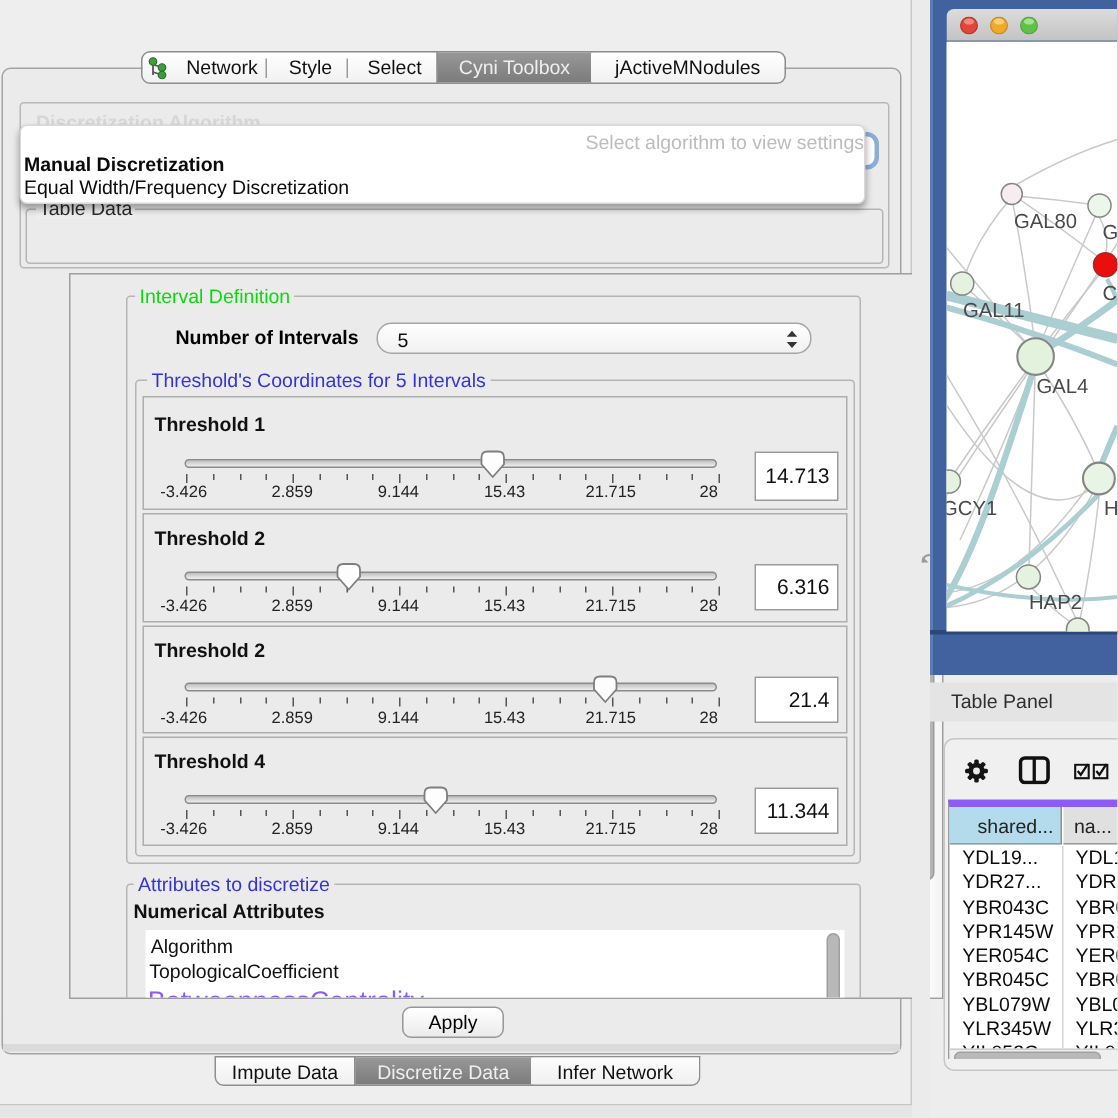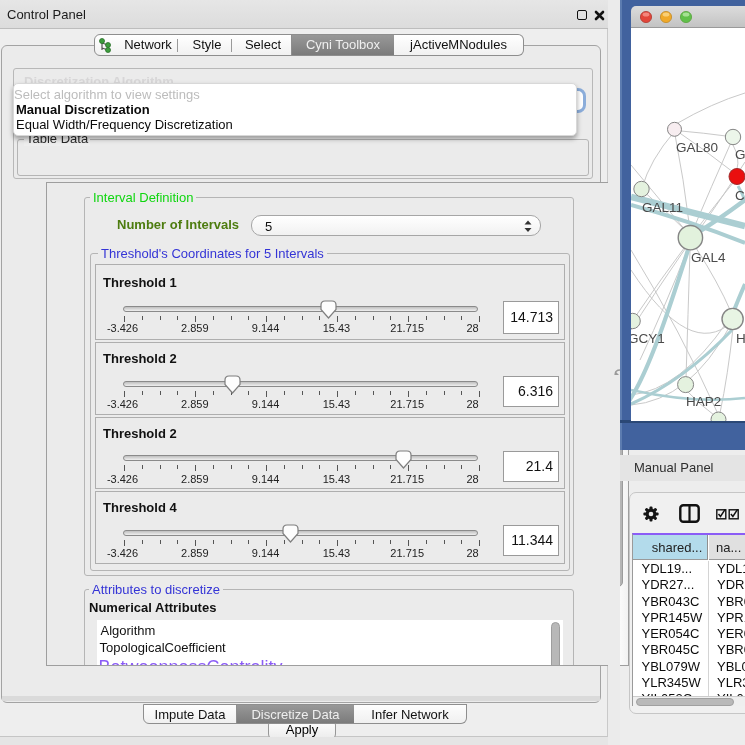--- a/index.html
+++ b/index.html
@@ -40,38 +40,31 @@
 #netcanvas { left:631px; top:28px; width:114px; height:393px; background:#ffffff; }
 #tablepanelbar { left:620px; top:455px; width:125px; height:26px; background:#e4e4e4; }
 #tablepanelbar .t { position:absolute; left:14px; top:5px; font-size:13px; color:#2e2e2e; }
 #tablebox { left:629px; top:492px; width:130px; height:222px; background:#f0f0f0; border:1px solid #c6c6c6; border-radius:7px; }
 .cell { position:absolute; font-size:13px; color:#0c0c0c; }
 </style>
 </head>
 <body>
 <div id="stage">
   <div id="leftwin" class="abs"></div>
-  <div id="titlebar" class="abs">
-      <span class="t">Control Panel</span>
-    <div style="position:absolute; left:577px; top:10px; width:10px; height:10px; border:1.6px solid #111; border-radius:2px;"></div>
-    <svg style="position:absolute; left:594px; top:10px;" width="11" height="11" viewBox="0 0 11 11">
-        <path d="M2 2 L9 9 M9 2 L2 9" stroke="#111" stroke-width="2.6" stroke-linecap="round"></path>
-      </svg>
-  </div>
   <div id="tabpanel" class="abs"></div>
   <div id="subpanel" class="abs"></div>
 
   <div class="abs ghost" style="left:24px; top:74px;">Discretization Algorithm</div>
   <div class="groupbox" style="left:17px; top:139px; width:572px; height:37px;"></div>
   <div class="abs" style="left:24px; top:131px; font-size:13px; color:#2a2a2a; background:#eeeeee; padding:0 2px;">Table Data</div>
 
   <div class="abs" style="left:560px; top:88px; width:26px; height:25px; border:3px solid #8badda; border-radius:8px; background:#fff;"></div>
 
   <div id="popup" class="abs"></div>
-  <div class="abs" style="left:14px; top:87px; width:562px; text-align:left; font-size:13px; color:#bcbcbc;">Select algorithm to view settings</div>
+  <div class="abs" style="left:14px; top:87px; width:562px; text-align:right; font-size:13px; color:#bcbcbc;">Select algorithm to view settings</div>
   <div class="abs" style="left:16px; top:102px; font-size:13px; font-weight:bold; color:#0b0b0b;">Manual Discretization</div>
   <div class="abs" style="left:16px; top:117px; font-size:13px; color:#0b0b0b;">Equal Width/Frequency Discretization</div>
 
   <div class="tab" style="left:94px; width:198px; border-top-left-radius:6px; border-bottom-left-radius:6px;">
     <svg style="position:absolute; left:3px; top:3px;" width="14" height="15" viewBox="0 0 14 15">
       <path d="M4 3 L4 12 M4 5 L10 7 M4 10 L10 12" stroke="#555" stroke-width="1.2" fill="none"></path>
       <circle cx="4" cy="3" r="2.5" fill="#3d9e3d" stroke="#2a6e2a" stroke-width="0.8"></circle>
       <circle cx="10" cy="7" r="2.5" fill="#3d9e3d" stroke="#2a6e2a" stroke-width="0.8"></circle>
       <circle cx="10" cy="12" r="2.5" fill="#3d9e3d" stroke="#2a6e2a" stroke-width="0.8"></circle>
     </svg>
@@ -81,21 +74,21 @@
     <div style="position:absolute; left:82px; top:4px; width:1px; height:13px; background:#9a9a9a;"></div>
     <div style="position:absolute; left:136px; top:4px; width:1px; height:13px; background:#9a9a9a;"></div>
   </div>
   <div class="tab tabdark" style="left:291px; width:104px;">Cyni Toolbox</div>
   <div class="tab" style="left:394px; width:130px; border-left:none; border-top-right-radius:6px; border-bottom-right-radius:6px;">jActiveMNodules</div>
 
   <div id="scrollpanel" class="abs" style="left:14px; top:182px; width:583px; height:484px; border:1px solid #9e9e9e; background:#ebebeb; overflow:hidden;margin-left:32px;">
 
     <div class="groupbox" style="left:37px; top:14px; width:490px; height:379px;"></div>
     <div class="grouptitle" style="left:43px; top:7px; color:#0fd60f;">Interval Definition</div>
-    <div class="abs" style="left:70px; top:34px; font-size:13px; font-weight:bold; color:#4d7c0f;">Number of Intervals</div>
+    <div class="abs" style="left:70px; top:34px; font-size:13px; font-weight:bold; color:#000000;">Number of Intervals</div>
     <div class="aquacombo" style="left:204px; top:32px; width:290px; height:21px;">
         <span style="position:absolute; left:13px; top:3px;">5</span>
       <svg style="position:absolute; right:7px; top:3px;" width="10" height="15" viewBox="0 0 10 15">
           <path d="M1.5 5.5 L5 1.5 L8.5 5.5 Z M1.5 9 L5 13 L8.5 9 Z" fill="#333"></path>
         </svg>
     </div>
     <div class="groupbox" style="left:43px; top:70px; width:480px; height:318px;"></div>
     <div class="grouptitle" style="left:51px; top:63px; color:#3434d6;">Threshold's Coordinates for 5 Intervals</div>
     <div class="thpanel" style="top:80.5px; height:76.5px;">
       <div class="thtitle" style="top:10px;">Threshold 1</div>
@@ -244,21 +237,21 @@
       <div style="position:absolute; left:4px; top:2.5px; font-size:13px; color:#111;">Algorithm</div>
       <div style="position:absolute; left:3px; top:19.5px; font-size:13px; color:#111;">TopologicalCoefficient</div>
       <div style="position:absolute; left:2px; top:36.5px; font-size:18px; color:#8b5cf6;">BetweennessCentrality</div>
       <div style="position:absolute; left:454px; top:2px; width:9px; height:58px; background:#b8b8b8; border:1px solid #9e9e9e; border-radius:5px;"></div>
     </div>
 
     <div class="abs" style="left:561px; top:0; width:20px; height:482px; background:linear-gradient(to right,#d8d8d8,#fdfdfd 45%,#f2f2f2); border-left:1px solid #c4c4c4;"></div>
     <div class="abs" style="left:566px; top:25px; width:10px; height:379px; background:#b5b5b5; border:1px solid #9b9b9b; border-radius:5px;"></div>
   </div>
 
-  <div id="applybtn" class="abs" style="left:268px; top:671px; width:68px; height:21px; border:1px solid #979797; border-radius:6px; background:linear-gradient(#ffffff,#ebebeb); font-size:13px; text-align:center; line-height:19px;margin-top:48px;">Apply</div>
+  <div id="applybtn" class="abs" style="left:268px; top:671px; width:68px; height:21px; border:1px solid #979797; border-radius:6px; background:linear-gradient(#ffffff,#ebebeb); font-size:13px; text-align:center; line-height:19px;">Apply</div>
   <div class="abs" style="left:2px; top:696px; width:598px; height:5px; background:#dadada;"></div>
   <div class="btab" style="left:143px; width:94px; border-bottom-left-radius:6px;">Impute Data</div>
   <div class="btab tabdark" style="left:236px; width:119px;">Discretize Data</div>
   <div class="btab" style="left:354px; width:113px; border-left:none; border-bottom-right-radius:6px;">Infer Network</div>
 
   <div class="abs" style="left:0; top:737px; width:608px; height:8px; background:#e5e5e5;"></div>
   <div id="gapstrip" class="abs"></div>
   <svg class="abs" style="left:614px; top:368px;" width="8" height="8" viewBox="0 0 8 8">
       <path d="M1 7 Q1 2 6 2" fill="none" stroke="#9a9a9a" stroke-width="1.3"></path>
       <path d="M1 7 L1 3 L5 7 Z" fill="#9a9a9a"></path>
@@ -329,21 +322,21 @@
         <text x="735" y="200">C</text>
         <text x="642" y="211.5">GAL11</text>
         <text x="691" y="262">GAL4</text>
         <text x="628" y="343">GCY1</text>
         <text x="736" y="343">H</text>
         <text x="686" y="406">HAP2</text>
       </g>
     </svg>
   </div>
   <div id="tablepanelbar" class="abs">
-      <span class="t">Manual Panel</span>
+      <span class="t">Table Panel</span>
     </div>
   <div id="tablebox" class="abs"></div>
 
   <svg class="abs" style="left:643px; top:506px;" width="16" height="16" viewBox="0 0 16 16">
     <g fill="#151515">
         <circle cx="8" cy="8" r="5.4"></circle>
     <rect x="6.5" y="0.4" width="3" height="4" rx="1"></rect>
         <rect x="6.5" y="11.6" width="3" height="4" rx="1"></rect>
     <rect x="0.4" y="6.5" width="4" height="3" rx="1"></rect>
         <rect x="11.6" y="6.5" width="4" height="3" rx="1"></rect>
@@ -360,21 +353,21 @@
     <rect x="1.3" y="1.3" width="18.4" height="16.4" rx="3" fill="none" stroke="#111" stroke-width="2.4"></rect>
     <line x1="10.5" y1="2" x2="10.5" y2="17" stroke="#111" stroke-width="2.2"></line>
   </svg>
   <svg class="abs" style="left:716px; top:509px;" width="24" height="11" viewBox="0 0 24 11">
     <rect x="0.8" y="0.8" width="9" height="9" fill="none" stroke="#111" stroke-width="1.4"></rect>
     <path d="M2.5 5 L4.5 7.5 L9.3 0.2" fill="none" stroke="#111" stroke-width="1.5"></path>
     <rect x="13.2" y="0.8" width="9" height="9" fill="none" stroke="#111" stroke-width="1.4"></rect>
     <path d="M14.9 5 L16.9 7.5 L21.7 0.2" fill="none" stroke="#111" stroke-width="1.5"></path>
   </svg>
 
-  <div class="abs" style="left:632px; top:533px; width:113px; height:173px; background:#ffffff; border-top:2px solid #8b5cf6; border-left:1px solid #9a9a9a; overflow:hidden;">
+  <div class="abs" style="left:632px; top:533px; width:113px; height:173px; background:#ffffff; border-top:5px solid #8b5cf6; border-left:1px solid #9a9a9a; overflow:hidden;">
     <div style="position:absolute; left:0; top:0; width:75px; height:25px; background:#b3dbeb; border-right:1px solid #8f8f8f; border-bottom:1px solid #9a9a9a; font-size:13px; color:#222; text-align:center; line-height:25px; padding-left:14px;">shared...</div>
     <div style="position:absolute; left:76px; top:0; width:37px; height:25px; background:#e0e0e0; border-bottom:1px solid #9a9a9a; font-size:13px; color:#222; padding-left:7px; line-height:25px; overflow:hidden; white-space:nowrap;">na...</div>
     <div class="cell" style="left:8.5px; top:26px; line-height:16.3px;">YDL19...<br>YDR27...<br>YBR043C<br>YPR145W<br>YER054C<br>YBR045C<br>YBL079W<br>YLR345W<br>YIL052C</div>
     <div class="cell" style="left:84px; top:26px; line-height:16.3px;">YDL1<br>YDR2<br>YBR0<br>YPR1<br>YER0<br>YBR0<br>YBL0<br>YLR3<br>YIL0</div>
     <div style="position:absolute; left:75px; top:26px; width:1px; height:135px; background:#d4d4d4;"></div>
     <div style="position:absolute; left:0; top:161px; width:113px; height:12px; background:#efefef; border-top:1px solid #cccccc;"></div>
     <div style="position:absolute; left:2.5px; top:162.5px; width:98px; height:8.5px; background:#b9b9b9; border:1px solid #a0a0a0; border-radius:4.5px;"></div>
   </div>
 </div>
 

